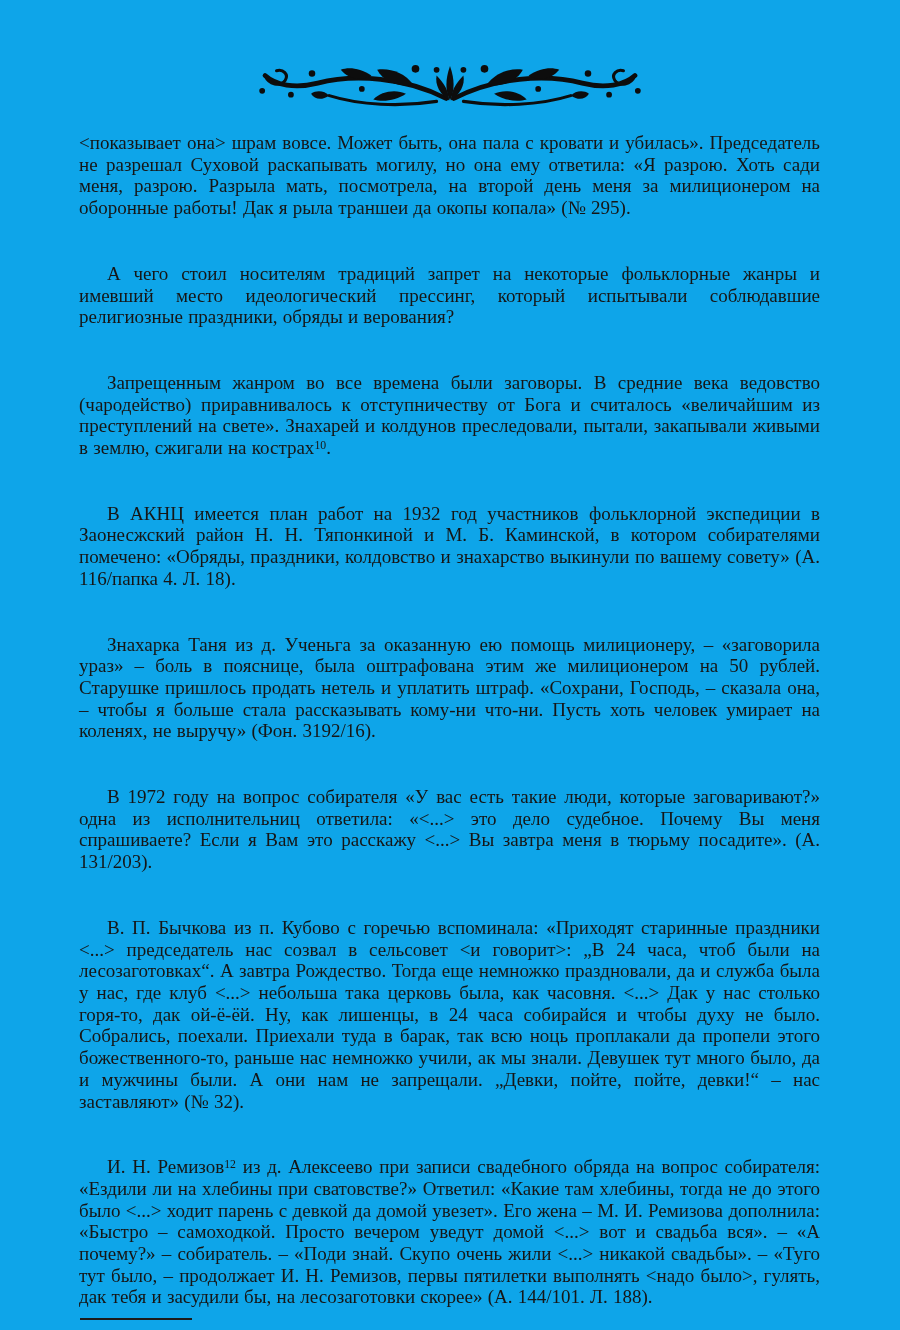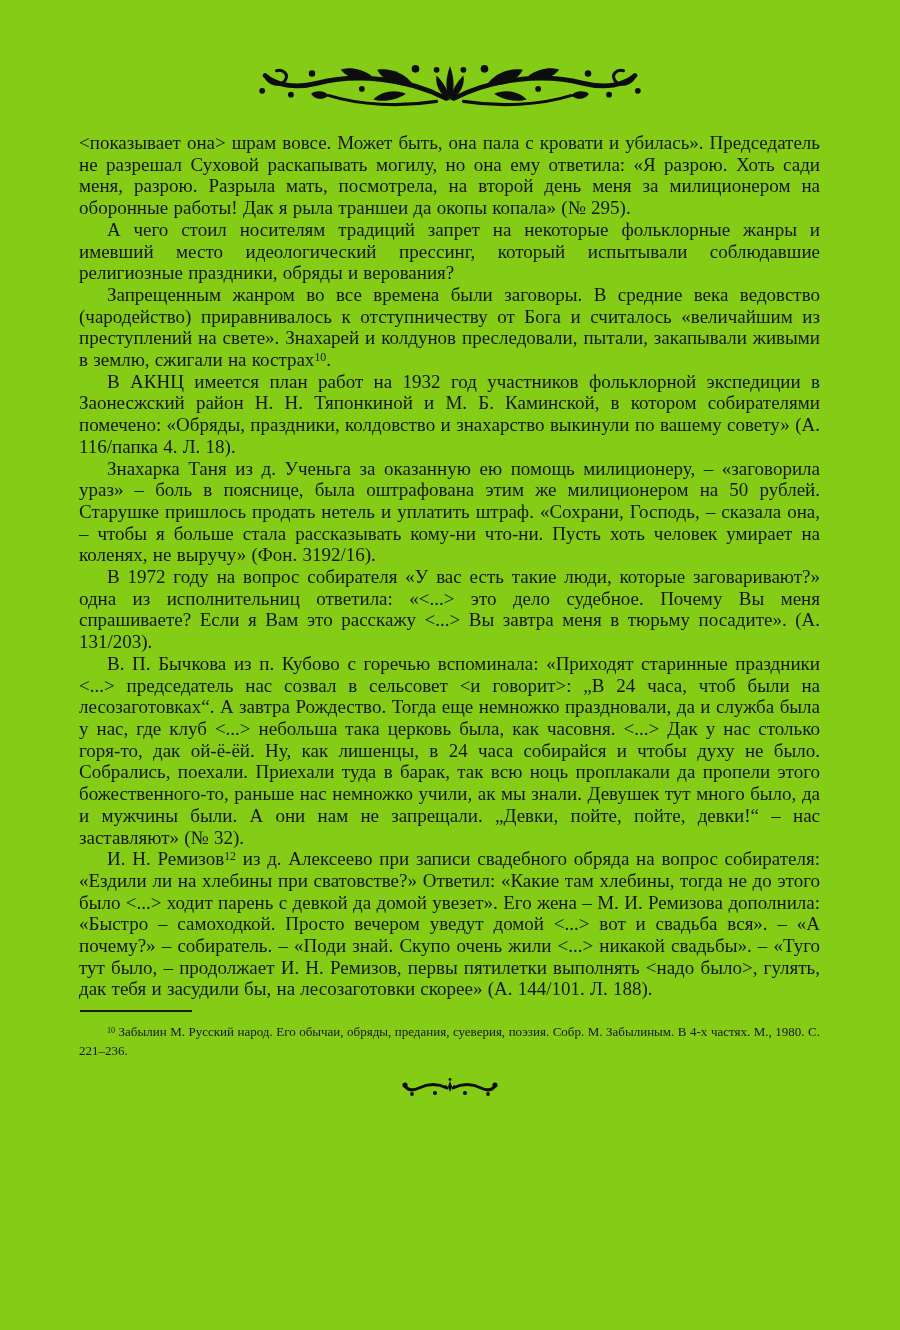--- a/index.html
+++ b/index.html
@@ -1,38 +1,38 @@
 <!DOCTYPE html>
 <html lang="ru"><head>
 <meta charset="utf-8">
 <style>
   html, body { margin:0; padding:0; background:#ffffff; }
   .page {
     position:relative;
     width:900px; height:1330px;
-    background:#84cc16;
+    background:#0ea5e9;
     color:#161616;
     font-family:"Liberation Serif", "DejaVu Serif", serif;
     overflow:hidden;
   }
   .header-ornament {
     position:absolute; top:64px; left:50%;
     transform:translateX(-50%);
   }
   .content {
     position:absolute; top:132px; left:79px; width:741px;
   }
   .para {
     margin:0;
     font-size:19px;
     line-height:21.7px;
     text-align:justify;
     word-spacing:0.5px;
   }
-  .para.indent { text-indent:28px; }
+  .para.indent { text-indent:28px;margin-top:44px; }
   sup.fnref, sup.fnmark {
     font-size:0.62em;
     line-height:0;
     vertical-align:baseline;
     position:relative;
     top:-0.45em;
   }
   .footnote-sep {
     width:112px; height:0;
     border-top:2px solid #1b1b1b;

